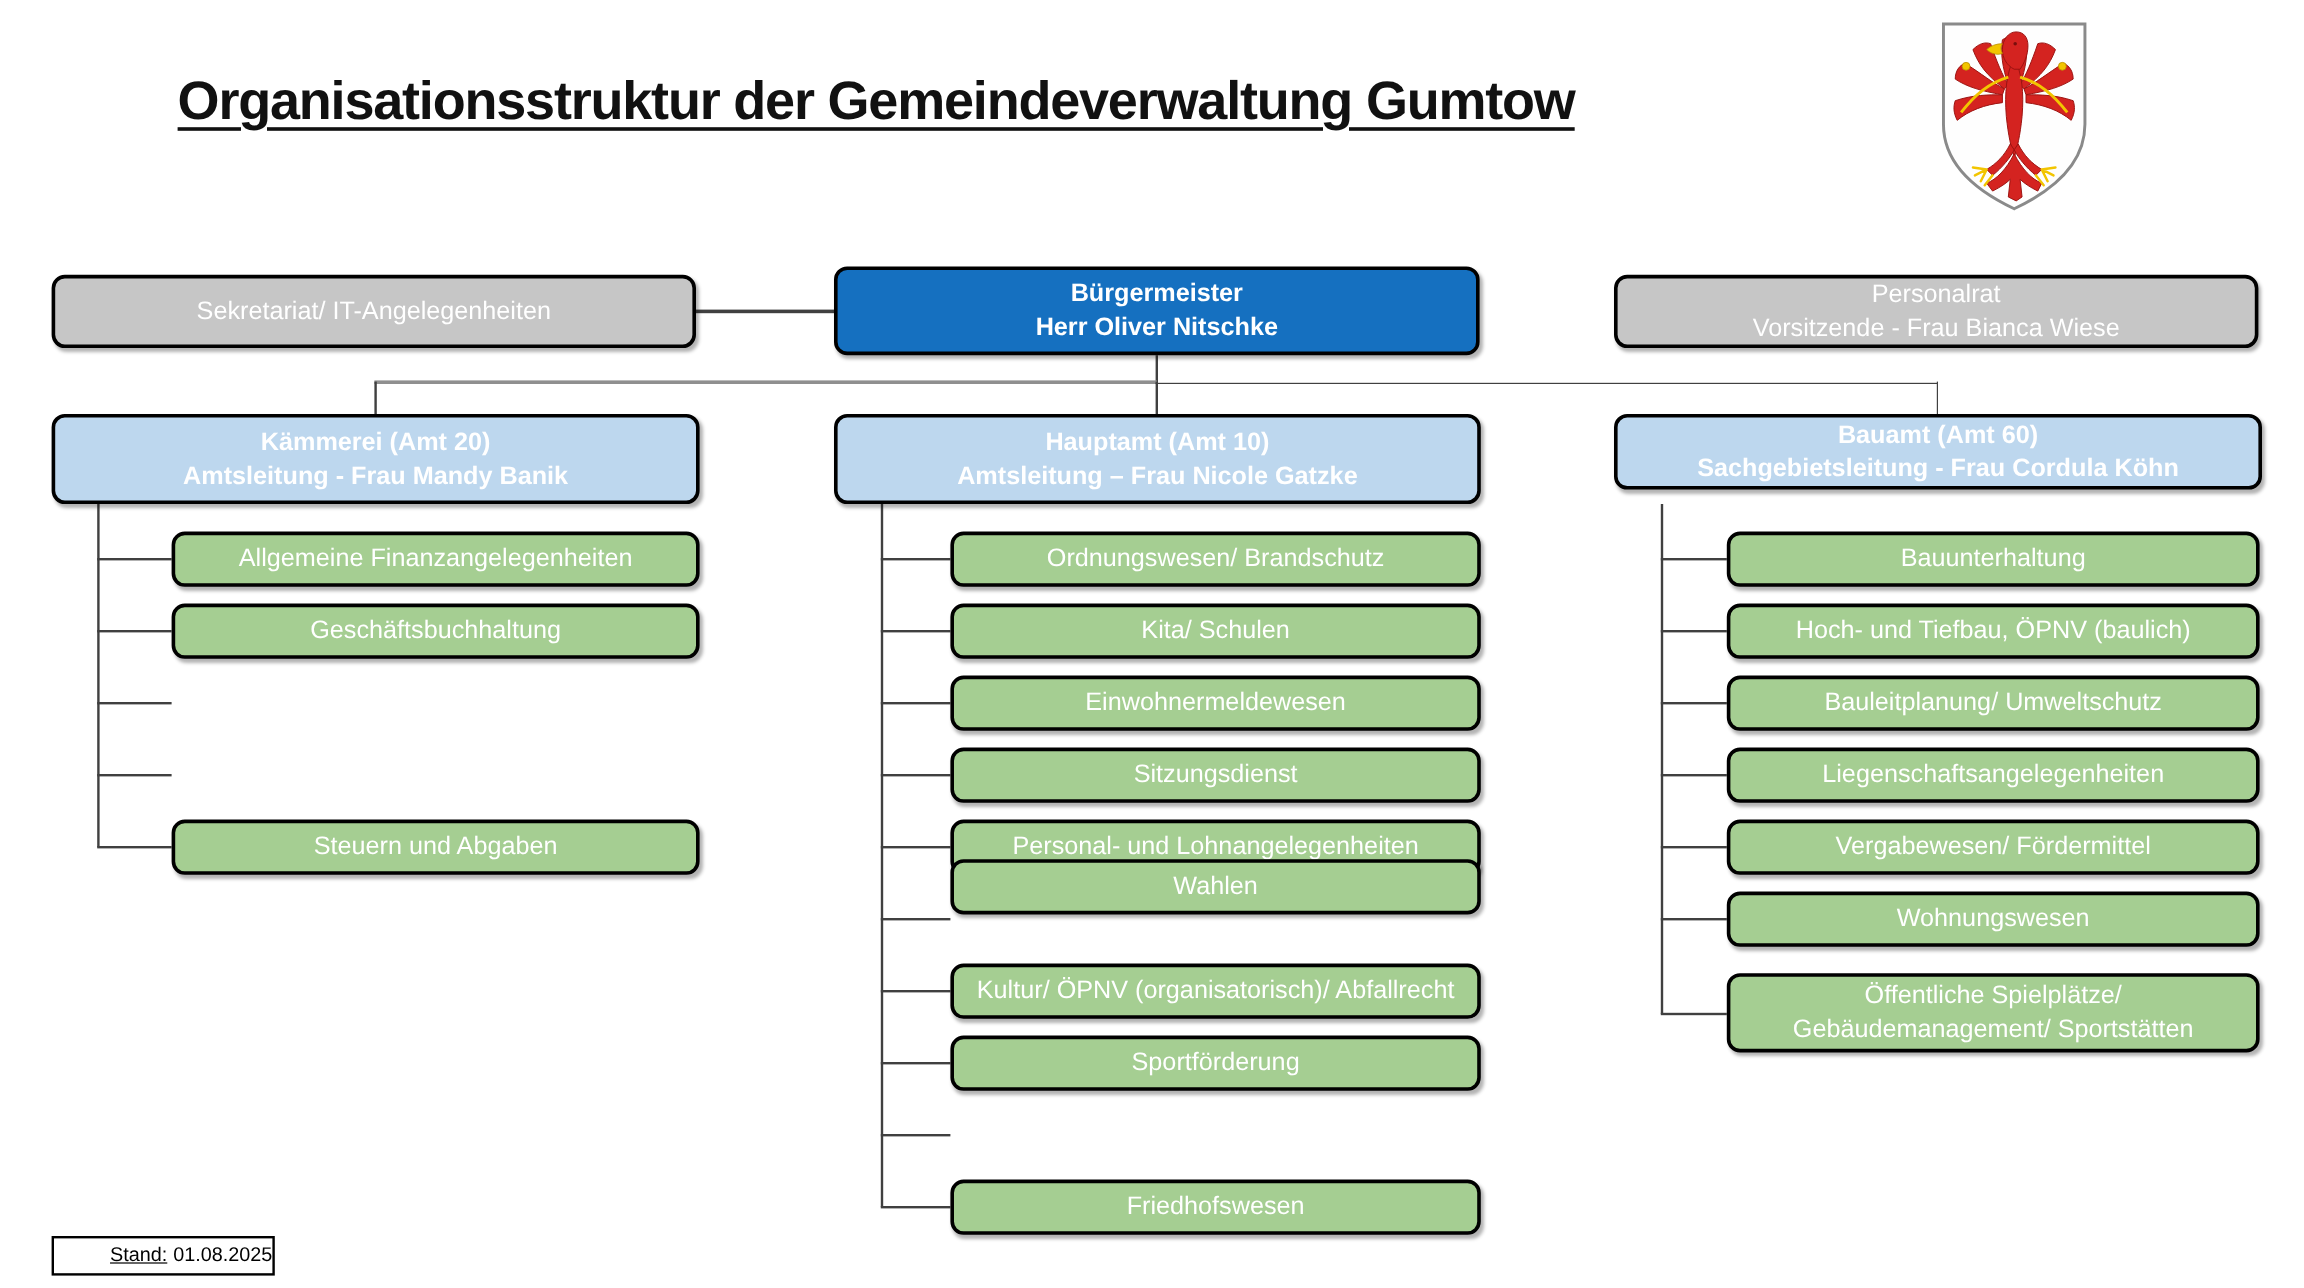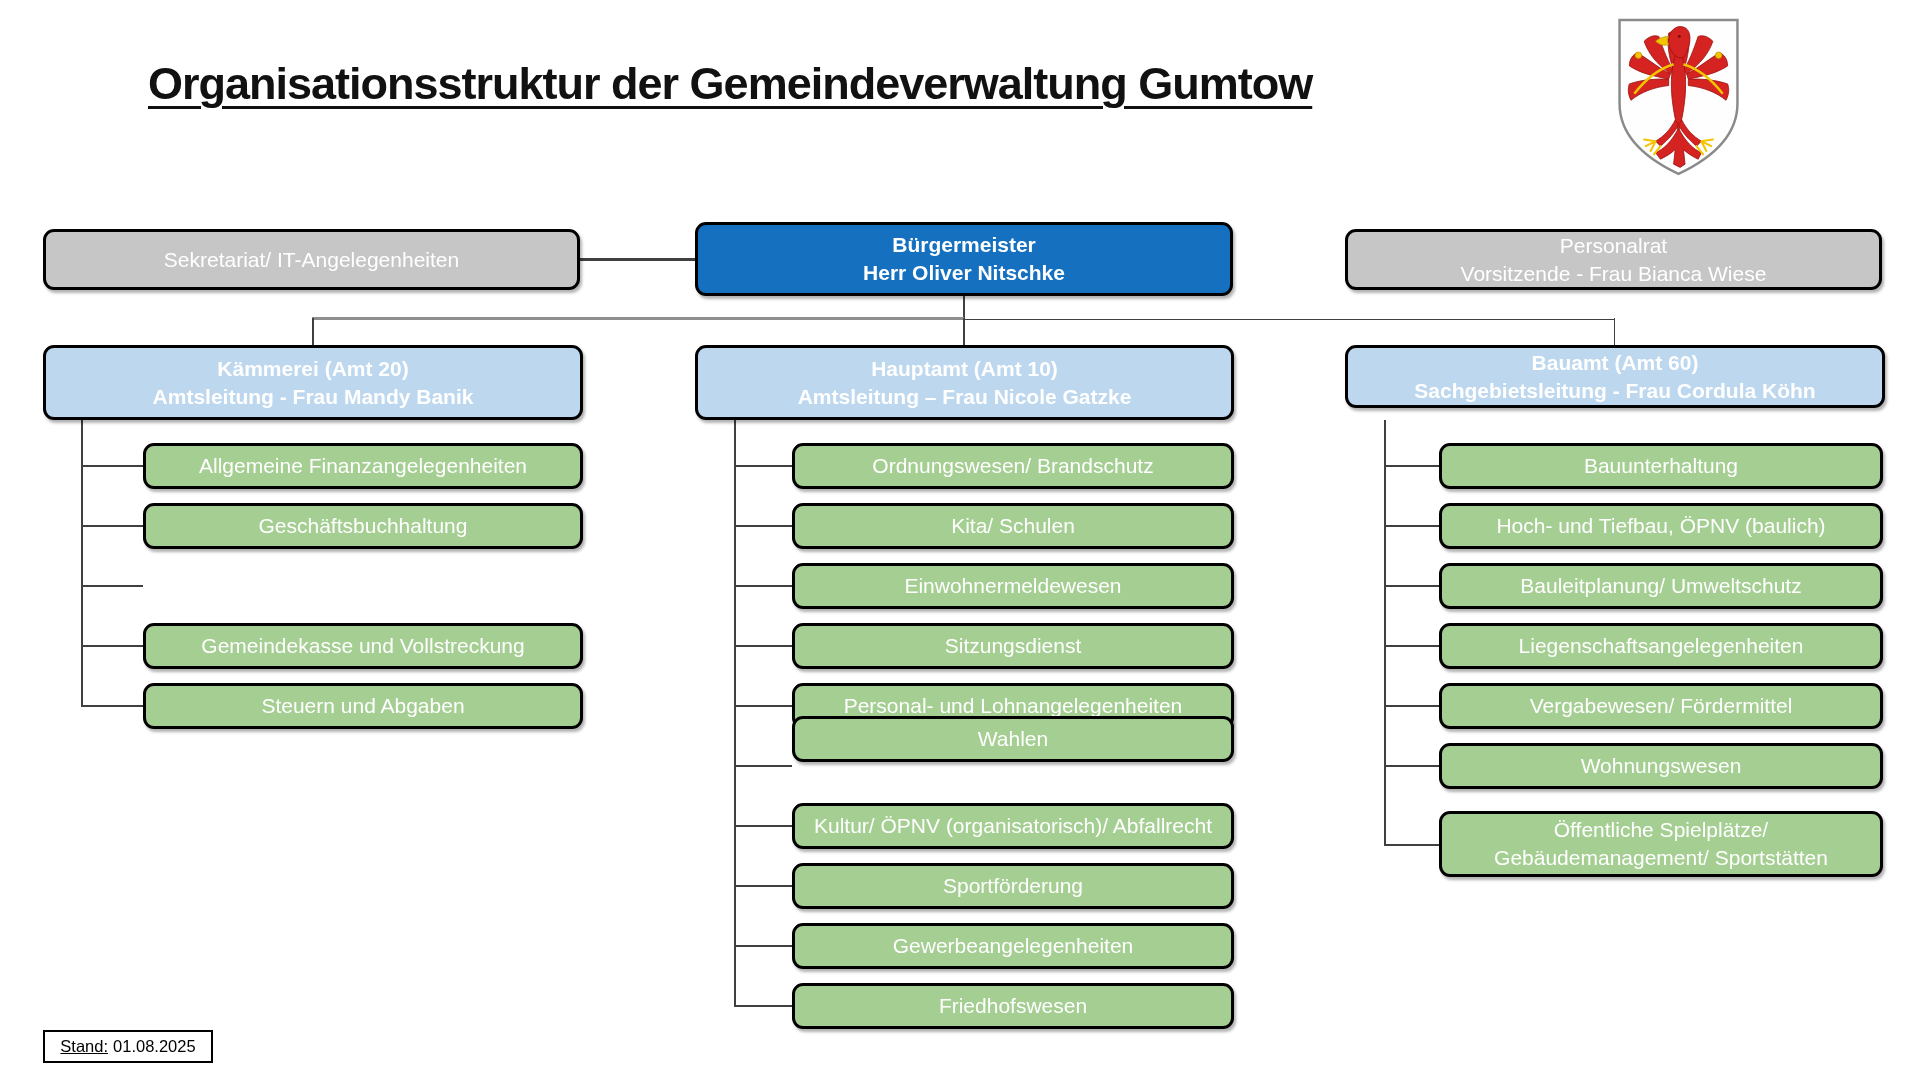--- a/index.html
+++ b/index.html
@@ -11,22 +11,22 @@
   .node{position:absolute;border:3px solid #000;border-radius:11px;box-sizing:border-box;
         display:flex;flex-direction:column;align-items:center;justify-content:center;
         text-align:center;color:#fff;font-size:21px;line-height:1.32;
         box-shadow:2px 3px 3px rgba(0,0,0,0.30);padding:0 10px;}
   .gray{background:#c6c6c6;}
   .blue{background:#1570c0;font-weight:bold;}
   .lblue{background:#bdd7ee;font-weight:bold;}
   .green{background:#a5ce92;}
   .ln{position:absolute;background:#404040;}
   .spineL{background:#8f8f8f;}
-  .stand{position:absolute;left:43px;top:1030px;width:170px;height:33px;border:2.5px solid #000;
-         box-sizing:border-box;display:flex;align-items:center;justify-content:center;
+  .stand{position:absolute;left:43px;top:1030px;width:186px;height:33px;border:2.5px solid #000;
+         box-sizing:border-box;display:flex;align-items:center;justify-content:flex-end;
          font-size:16.5px;color:#000;background:#fff;}
   .stand .lbl{text-decoration:underline;margin-right:5px;}
   .crest{position:absolute;left:1613px;top:14px;width:131px;height:166px;}
 </style>
 </head>
 <body>
 
 <div id="canvas">
 
   <div class="title">Organisationsstruktur der Gemeindeverwaltung Gumtow</div>
@@ -124,23 +124,20 @@
     <span>Bauamt (Amt 60)</span>
     <span>Sachgebietsleitung - Frau Cordula Köhn</span>
   </div>
 
   <div class="node green" style="left:143px;top:443px;width:440px;height:46px">
       <span>Allgemeine Finanzangelegenheiten</span>
     </div>
   <div class="node green" style="left:143px;top:503px;width:440px;height:46px">
       <span>Geschäftsbuchhaltung</span>
     </div>
-  <div class="node green" style="left:143px;top:623px;width:440px;height:46px">
-      <span>Gemeindekasse und Vollstreckung</span>
-    </div>
   <div class="node green" style="left:143px;top:683px;width:440px;height:46px">
       <span>Steuern und Abgaben</span>
     </div>
 
   <div class="node green" style="left:792px;top:443px;width:442px;height:46px">
       <span>Ordnungswesen/ Brandschutz</span>
     </div>
   <div class="node green" style="left:792px;top:503px;width:442px;height:46px">
       <span>Kita/ Schulen</span>
     </div>
@@ -154,23 +151,20 @@
       <span>Personal- und Lohnangelegenheiten</span>
     </div>
   <div class="node green" style="left:792px;top:716px;width:442px;height:46px">
       <span>Wahlen</span>
     </div>
   <div class="node green" style="left:792px;top:863px;width:442px;height:46px">
       <span>Sportförderung</span>
     </div>
   <div class="node green" style="left:792px;top:803px;width:442px;height:46px">
       <span>Kultur/ ÖPNV (organisatorisch)/ Abfallrecht</span>
-    </div>
-  <div class="node green" style="left:792px;top:923px;width:442px;height:46px">
-      <span>Gewerbeangelegenheiten</span>
     </div>
   <div class="node green" style="left:792px;top:983px;width:442px;height:46px">
       <span>Friedhofswesen</span>
     </div>
 
   <div class="node green" style="left:1439px;top:443px;width:444px;height:46px">
       <span>Bauunterhaltung</span>
     </div>
   <div class="node green" style="left:1439px;top:503px;width:444px;height:46px">
       <span>Hoch- und Tiefbau, ÖPNV (baulich)</span>

